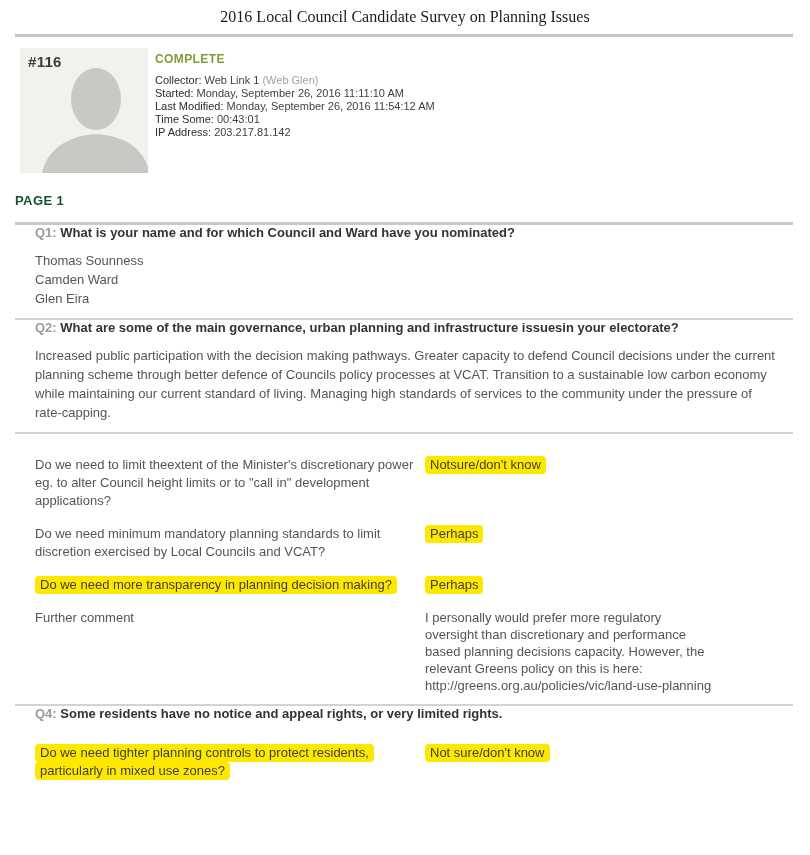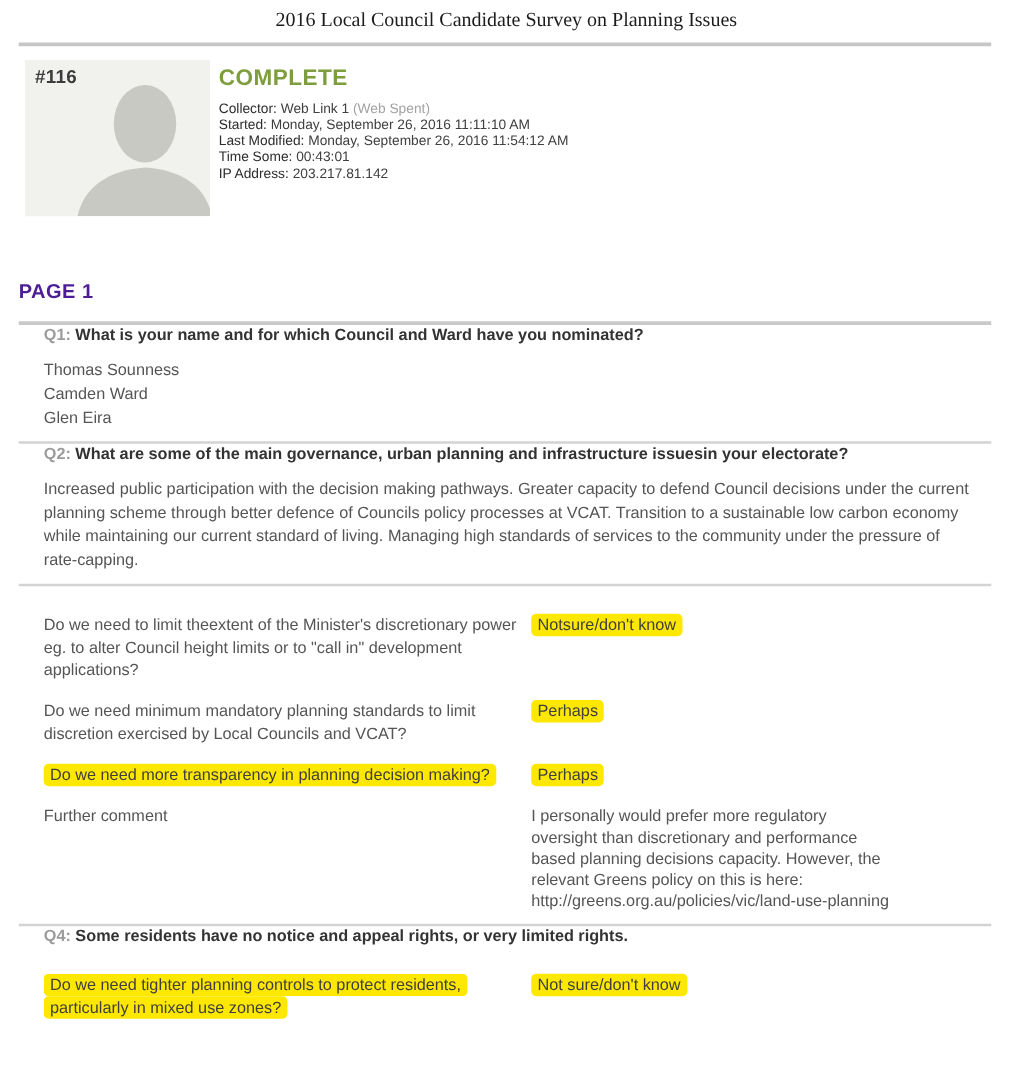--- a/index.html
+++ b/index.html
@@ -15,40 +15,40 @@
     color: #1c1c1c;
     padding-top: 8px;
   }
   .rule { height: 3px; background: #c6c6c6; margin: 0 17px 0 15px; }
   .rule-title { margin-top: 8px; }
   .rule-page  { margin-top: 14px; background: #c9c9c9; }
   .rule-section { height: 2px; background: #d3d3d3; }
 
   .resp-header { display: flex; margin: 11px 0 0 20px; }
   .avatar {
-    width: 148px; height: 125px; flex: none;
+    width: 128px; height: 125px; flex: none;
     background: #f1f1ee; position: relative; overflow: hidden;
   }
   .resp-id {
     position: absolute; top: 5px; left: 8px;
     font-size: 15px; font-weight: bold; color: #3c3c3c; letter-spacing: .3px;
   }
   .avatar svg { position: absolute; right: 0; bottom: 0; display: block; }
   .resp-info { margin-left: 7px; padding-top: 4px; }
   .status {
-    color: #7e9d3d; font-weight: bold; font-size: 18px;
+    color: #7e9d3d; font-weight: bold; font-size: 12px;
     letter-spacing: .4px; margin-bottom: 8px;
   }
   .meta-line { font-size: 11px; line-height: 13px; color: #3f3f3f; }
   .meta-line .lbl { font-weight: normal; color: #2d2d2d; }
   .meta-line .dim { color: #a2a2a2; }
 
   .page-label {
-    margin: 52px 0 0 15px;
-    font-size: 16px; font-weight: bold; color: #4c1d95; letter-spacing: .4px;
+    margin: 20px 0 0 15px;
+    font-size: 13px; font-weight: bold; color: #14532d; letter-spacing: .4px;
   }
 
   section { padding: 0 30px 10px 35px; }
   .qhead { font-size: 13px; font-weight: bold; color: #333; line-height: 16px; }
   .qnum { color: #9b9b9b; }
 
   .answer-lines { margin-top: 10px; font-size: 13px; line-height: 19px; color: #555; }
   .answer-para  { margin: 10px 0 0; font-size: 13px; line-height: 19px; color: #555; max-width: 750px; }
 
   .qa-row { display: grid; grid-template-columns: 390px auto; font-size: 13px; line-height: 18px; color: #555; margin-top: 15px; }
@@ -80,21 +80,21 @@
         <ellipse cx="76" cy="51" rx="25" ry="31" fill="#c9c9c4"></ellipse>
         <path d="M 22 125 C 27 101 48 88 76 86 C 104 88 121 99 128 119 L 128 125 Z" fill="#c9c9c4"></path>
       </svg>
       <span class="resp-id">#116</span>
     </div>
     <div class="resp-info">
       <div class="status">COMPLETE</div>
       <div class="meta-line">
         <span class="lbl">Collector:</span>
         <span>Web Link 1</span>
-        <span class="dim">(Web Spent)</span>
+        <span class="dim">(Web Glen)</span>
       </div>
       <div class="meta-line">
         <span class="lbl">Started:</span>
         <span>Monday, September 26, 2016 11:11:10 AM</span>
       </div>
       <div class="meta-line">
         <span class="lbl">Last Modified:</span>
         <span>Monday, September 26, 2016 11:54:12 AM</span>
       </div>
       <div class="meta-line">

